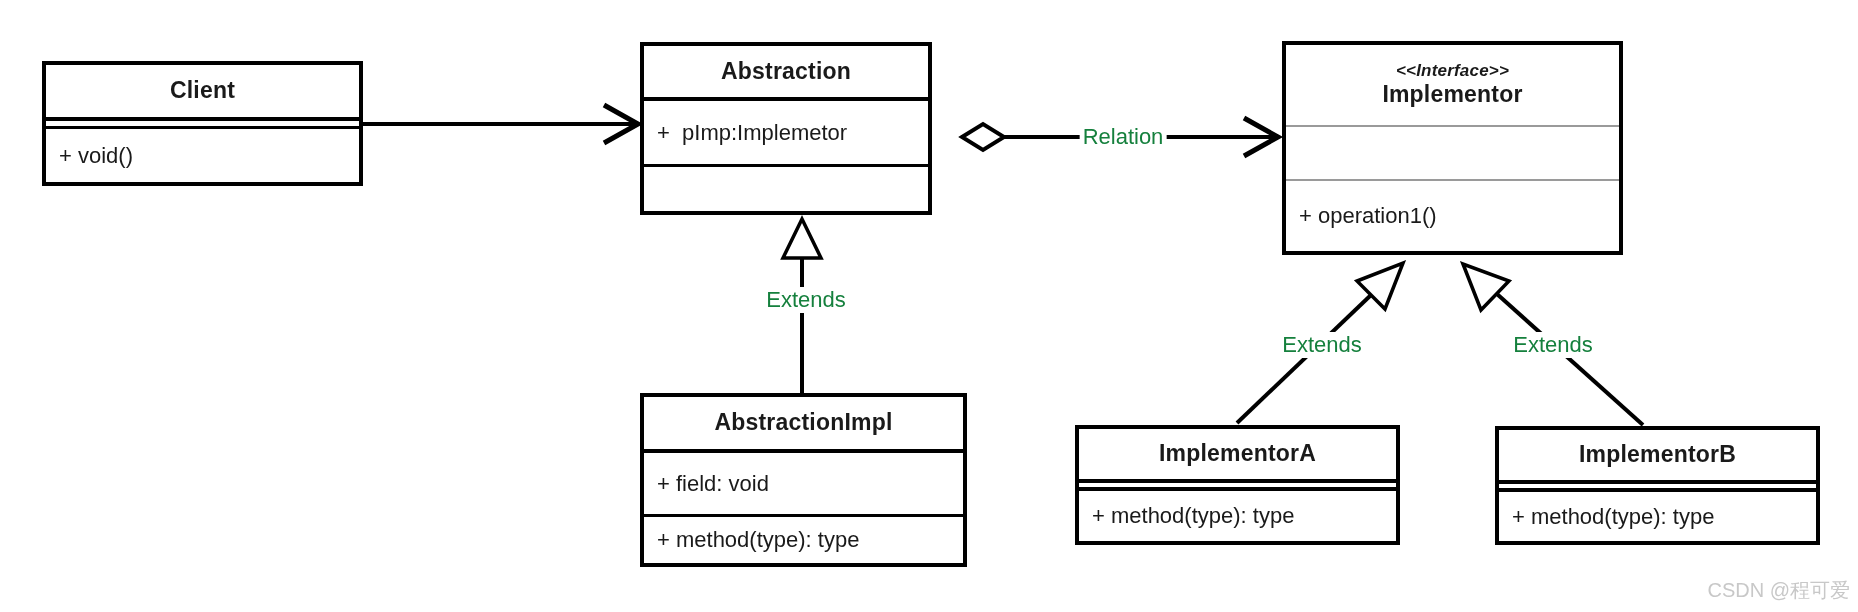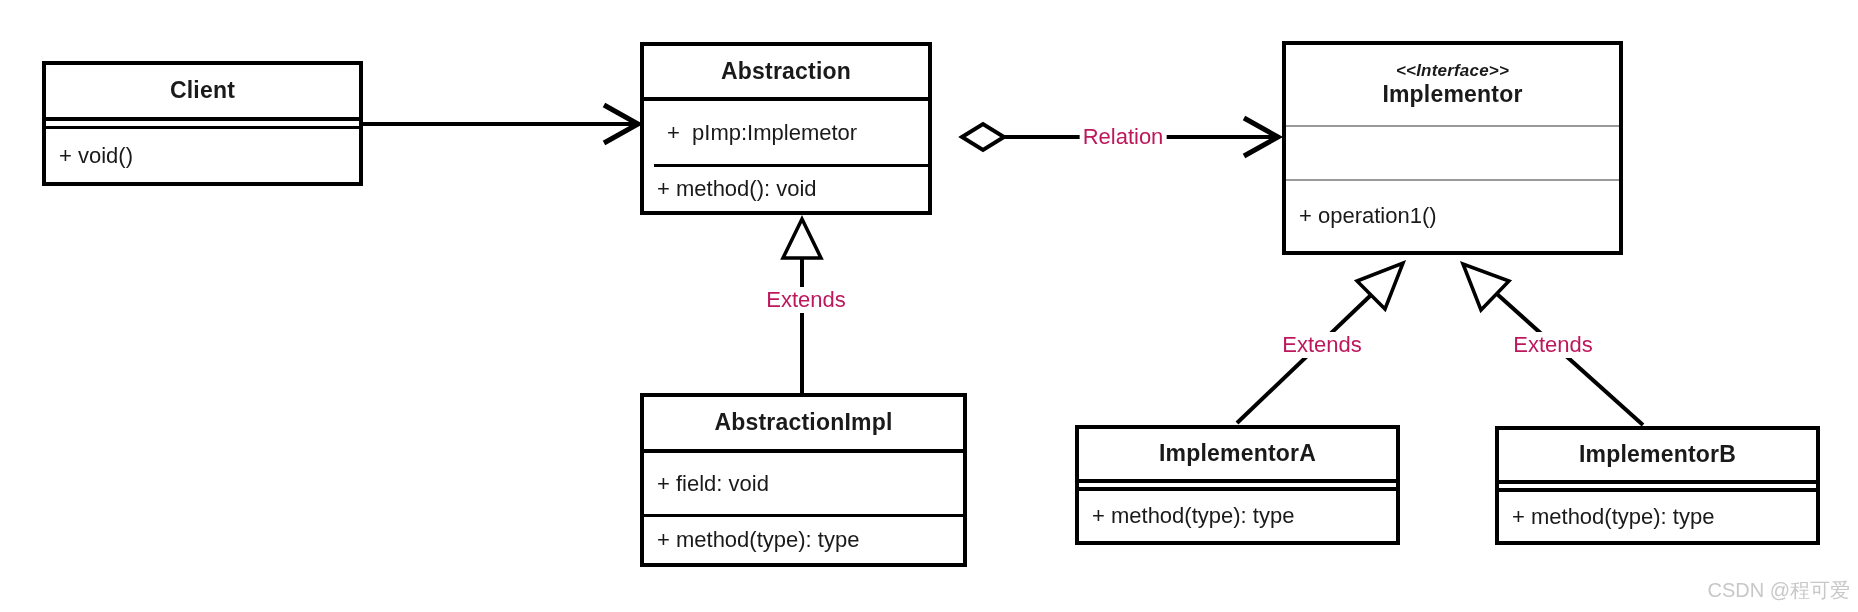--- a/index.html
+++ b/index.html
@@ -21,21 +21,21 @@
   .sep-thick{border-bottom:4px solid #000;}
   .sep-med{border-bottom:3px solid #000;}
   .sep-gray{border-bottom:2px solid #9a9a9a;}
   .dbl-strip{height:5px;border-bottom:3px solid #000;}
   .dbl-strip2{height:4px;border-bottom:4px solid #000;}
   .uml-member{
     display:flex;align-items:center;padding-left:13px;font-size:22px;white-space:pre;
   }
   .edge-label{
     position:absolute;z-index:3;transform:translate(-50%,-50%);
-    background:#ffffff;font-size:22px;color:#be185d;padding:0 3px;white-space:nowrap;
+    background:#ffffff;font-size:22px;color:#15803d;padding:0 3px;white-space:nowrap;
   }
   .watermark{
     position:absolute;z-index:3;right:8px;bottom:8px;font-size:20px;color:#c8c8c8;
   }
 </style>
 </head>
 <body>
 
 <div id="canvas">
 
@@ -63,22 +63,21 @@
       <span class="cls-name">Client</span>
     </div>
     <div class="dbl-strip"></div>
     <div class="uml-member" style="flex:1;">+ void()</div>
   </div>
 
   <div class="uml-box" style="left:640px;top:42px;width:292px;height:173px;">
     <div class="uml-title sep-thick" style="height:51px;">
       <span class="cls-name">Abstraction</span>
     </div>
-    <div class="uml-member sep-med" style="height:63px;margin-left:10px;">+  pImp:Implemetor</div>
-    <div class="uml-member" style="flex:1;">+ method(): void</div>
+    <div class="uml-member sep-med" style="height:63px;">+  pImp:Implemetor</div>
   </div>
 
   <div class="uml-box" style="left:1282px;top:41px;width:341px;height:214px;">
     <div class="uml-title sep-gray" style="height:80px;">
       <span class="stereotype">&lt;&lt;Interface&gt;&gt;</span>
       <span class="cls-name">Implementor</span>
     </div>
     <div class="sep-gray" style="height:52px;"></div>
     <div class="uml-member" style="flex:1;text-align:center;">+ operation1()</div>
   </div>

